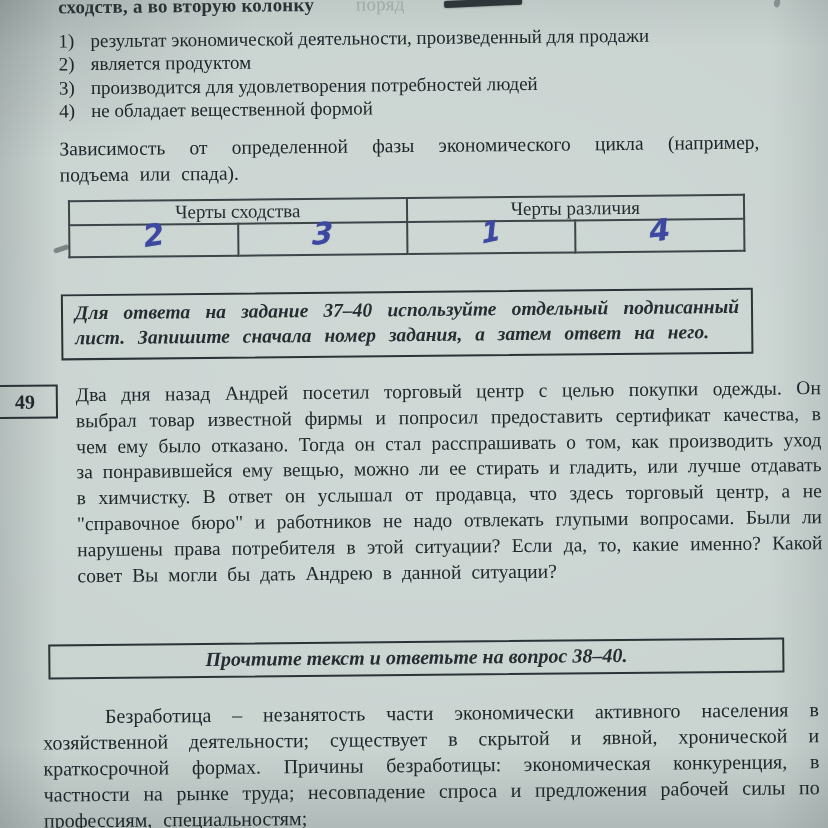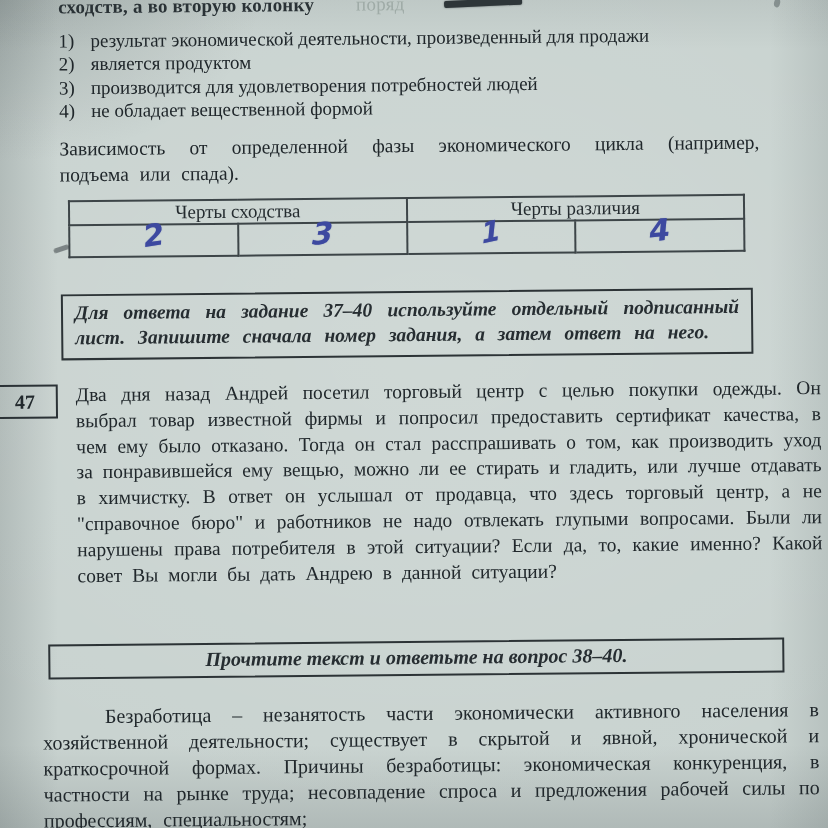--- a/index.html
+++ b/index.html
@@ -153,21 +153,21 @@
       <td class="ans-cell" style="width:25%"><span class="hand h1">1</span></td>
       <td class="ans-cell" style="width:25%"><span class="hand h4">4</span></td>
     </tr>
   </tbody>
     </table>
   <div id="smudge" class="abs"></div>
 
   <div id="instr-box" class="abs justified">Для ответа на задание 37–40 используйте отдельный подписанный лист. Запишите сначала номер задания, а затем ответ на него.</div>
 
   <div id="q37-numbox" class="abs">
-    <span>47</span>
+    <span>49</span>
   </div>
   <div id="q37-text" class="abs justified">Два дня назад Андрей посетил торговый центр с целью покупки одежды. Он выбрал товар известной фирмы и попросил предоставить сертификат качества, в чем ему было отказано. Тогда он стал расспрашивать о том, как производить уход за понравившейся ему вещью, можно ли ее стирать и гладить, или лучше отдавать в химчистку. В ответ он услышал от продавца, что здесь торговый центр, а не "справочное бюро" и работников не надо отвлекать глупыми вопросами. Были ли нарушены права потребителя в этой ситуации? Если да, то, какие именно? Какой совет Вы могли бы дать Андрею в данной ситуации?</div>
 
   <div id="read-box" class="abs">Прочтите текст и ответьте на вопрос 38–40.</div>
 
   <div id="unemp" class="abs justified">Безработица – незанятость части экономически активного населения в хозяйственной деятельности; существует в скрытой и явной, хронической и краткосрочной формах. Причины безработицы: экономическая конкуренция, в частности на рынке труда; несовпадение спроса и предложения рабочей силы по профессиям, специальностям;</div>
 
 </div>
 
 </body></html>

